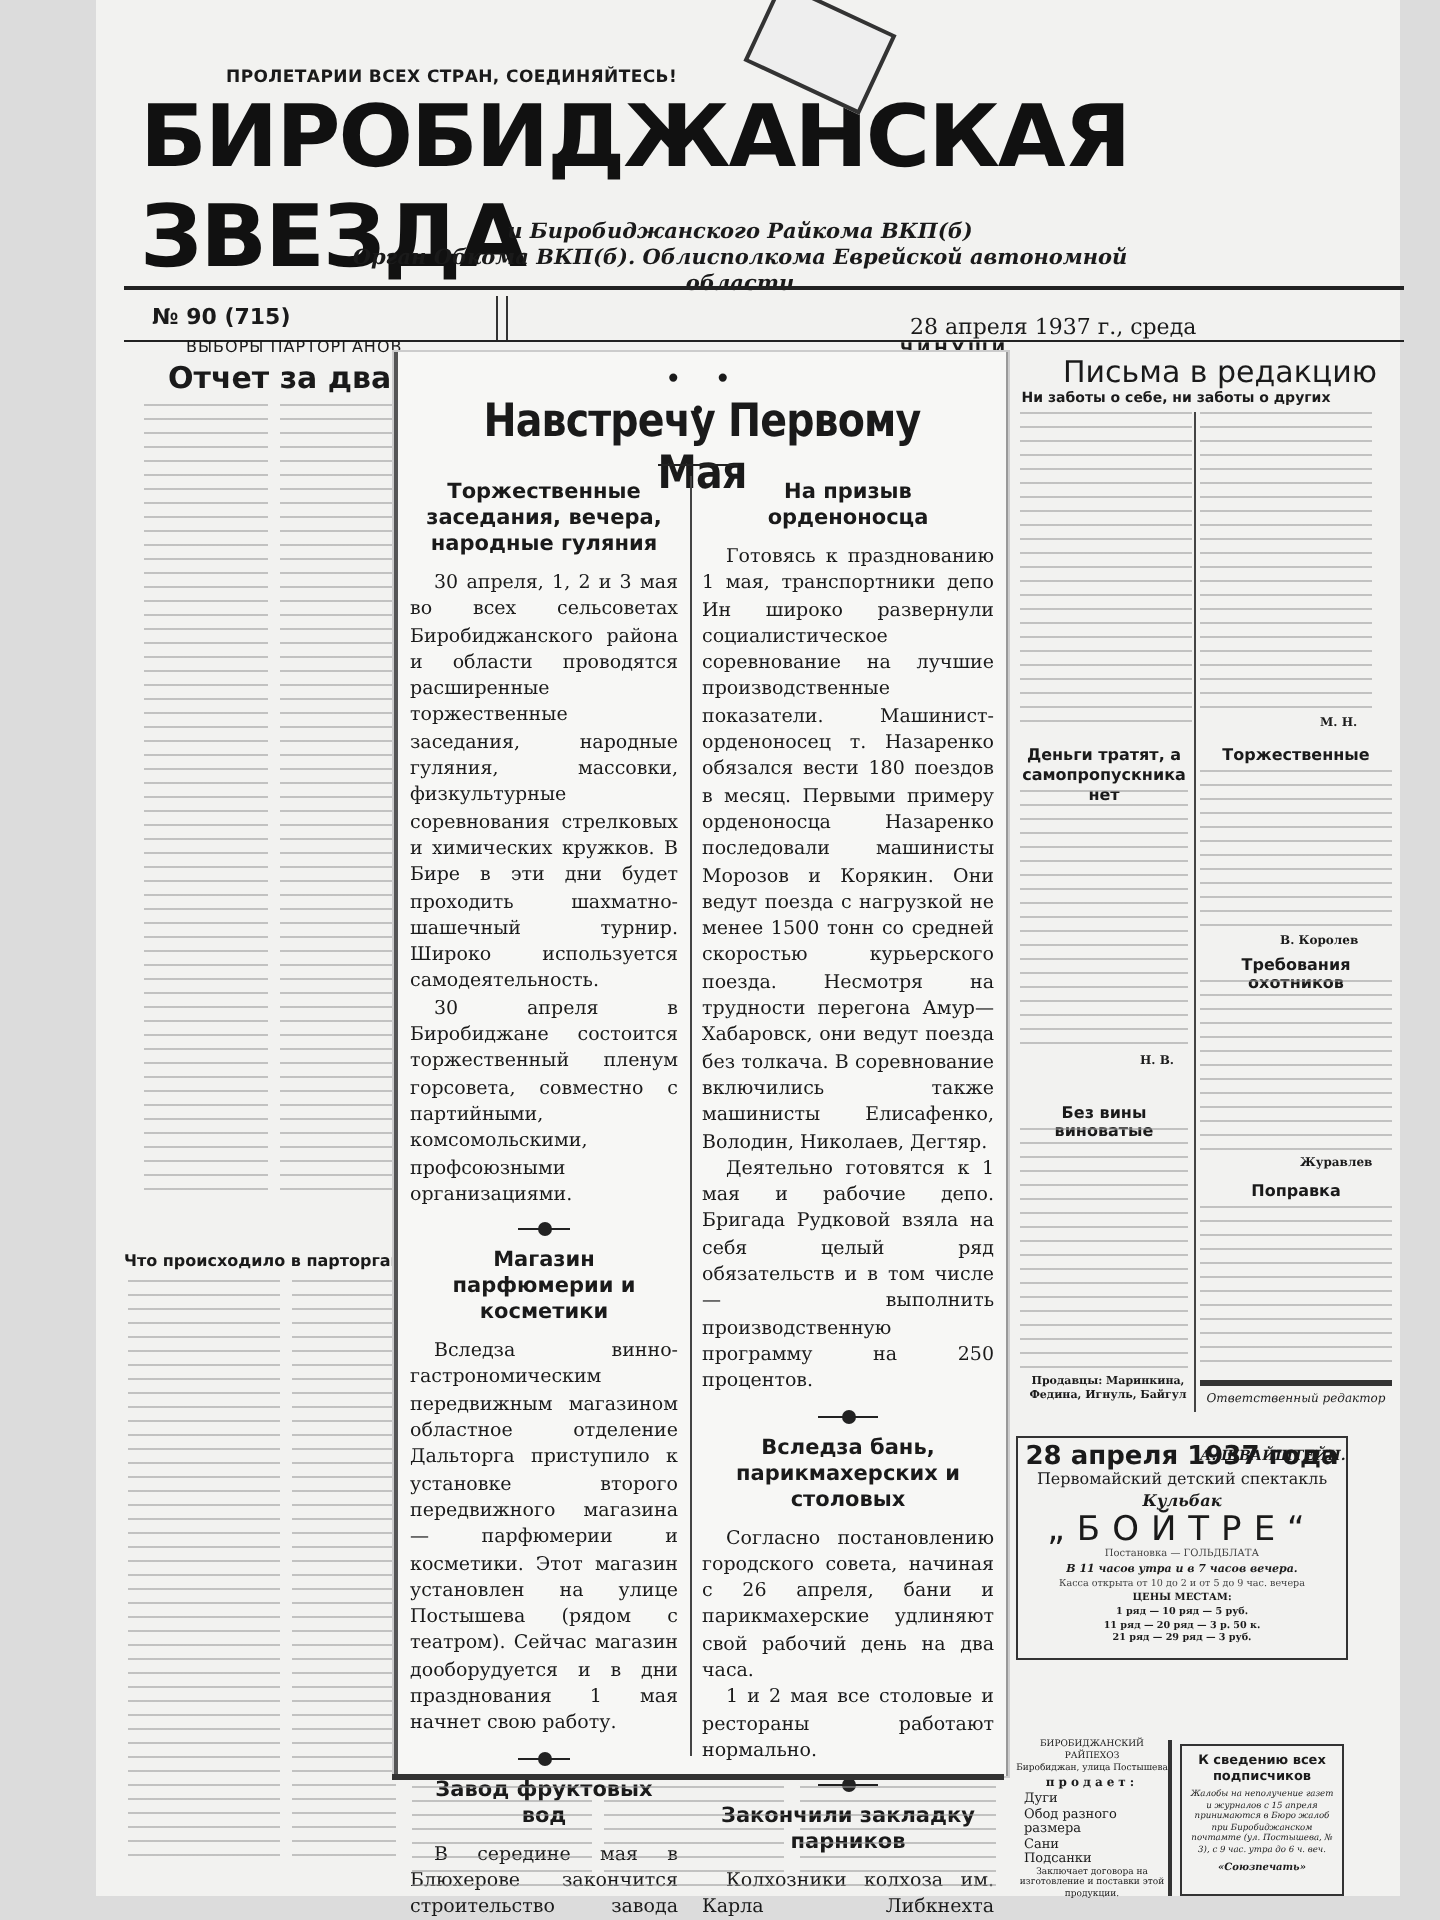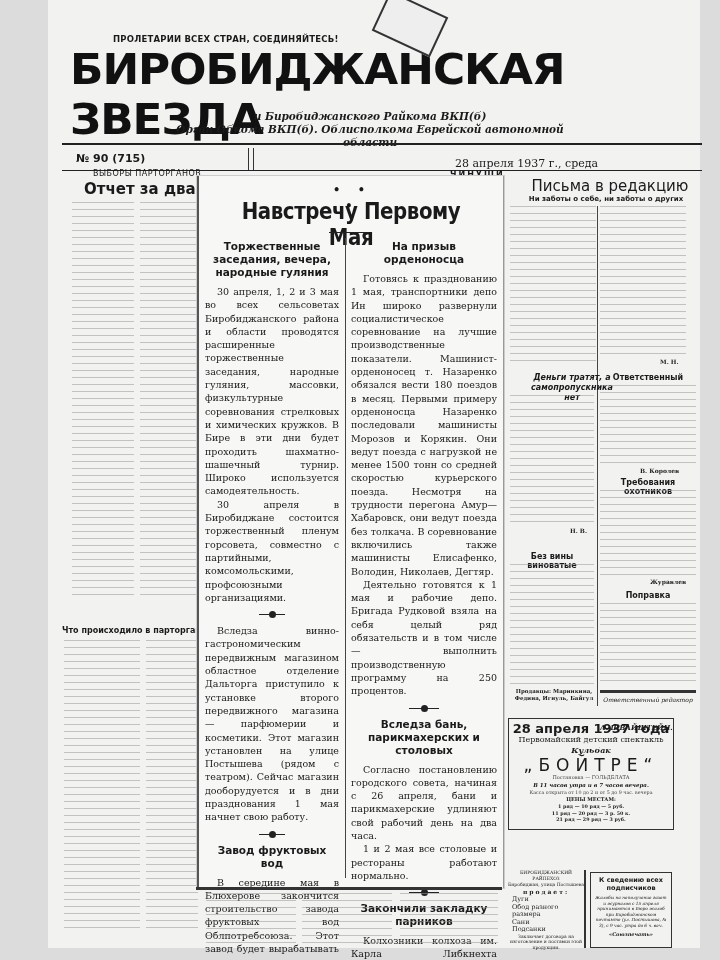--- a/index.html
+++ b/index.html
@@ -63,20 +63,21 @@
   <div class="abs ins-title">Навстречу Первому Мая</div>
   <div class="abs" style="left:130px;top:56px;width:40px;height:1px;background:#222;"></div>
 
   <div class="vline" style="left:146px;top:62px;height:640px;"></div>
 
   <div class="abs ins-col" style="left:6px;top:60px;width:134px;">
     <div class="ins-head">Торжественные заседания, вечера, народные гуляния</div>
     <p>30 апреля, 1, 2 и 3 мая во всех сельсоветах Биробиджанского района и области проводятся расширенные торжественные заседания, народные гуляния, массовки, физкультурные соревнования стрелковых и химических кружков. В Бире в эти дни будет проходить шахматно-шашечный турнир. Широко используется самодеятельность.</p>
     <p>30 апреля в Биробиджане состоится торжественный пленум горсовета, совместно с партийными, комсомольскими, профсоюзными организациями.</p>
     <div class="ornament"></div>
+    <div class="ins-head">Магазин парфюмерии и косметики</div>
     <p>Вследза винно-гастрономическим передвижным магазином областное отделение Дальторга приступило к установке второго передвижного магазина — парфюмерии и косметики. Этот магазин установлен на улице Постышева (рядом с театром). Сейчас магазин дооборудуется и в дни празднования 1 мая начнет свою работу.</p>
     <div class="ornament"></div>
     <div class="ins-head">Завод фруктовых вод</div>
     <p>В середине мая в Блюхерове закончится строительство завода фруктовых вод Облпотребсоюза. Этот завод будет вырабатывать мороженое, газированную воду, ситро, квас, морс и другие безалкогольные напитки.</p>
 
   </div>
 
   <div class="abs ins-col" style="left:152px;top:60px;width:146px;">
     <div class="ins-head">На призыв орденоносца</div>
     <p>Готовясь к празднованию 1 мая, транспортники депо Ин широко развернули социалистическое соревнование на лучшие производственные показатели. Машинист-орденоносец т. Назаренко обязался вести 180 поездов в месяц. Первыми примеру орденоносца Назаренко последовали машинисты Морозов и Корякин. Они ведут поезда с нагрузкой не менее 1500 тонн со средней скоростью курьерского поезда. Несмотря на трудности перегона Амур—Хабаровск, они ведут поезда без толкача. В соревнование включились также машинисты Елисафенко, Володин, Николаев, Дегтяр.</p>
@@ -89,31 +90,31 @@
     <div class="ins-head">Закончили закладку парников</div>
     <p>Колхозники колхоза им. Карла Либкнехта (Биробиджанский район) достойно встречают 1 мая. К 26 апреля полностью закончена закладка парников и посадка рассады. Сейчас колхозники деятельно готовятся к проведению первомайских торжеств. Приводятся в порядок улицы, украшаются здания. Молодежь репетирует пьесу «Письмо Похан» на корейском языке, которую она покажут 30 апреля на колхозном вечере.</p>
   </div>
 </div>
 <div class="abs" style="left:196px;top:887px;width:306px;height:3px;background:#333;"></div>
 <div class="abs colshade" style="left:206px;top:893px;width:90px;height:52px;"></div>
 <div class="abs colshade" style="left:302px;top:893px;width:90px;height:52px;"></div>
 <div class="abs colshade" style="left:400px;top:893px;width:98px;height:52px;"></div>
 
 <div class="abs letters-title" style="left:510px;top:177px;width:200px;">Письма в редакцию</div>
-<div class="abs h-sans" style="left:504px;top:195px;width:204px;font-size:7px;">Ни заботы о себе, ни заботы о других</div>
+<div class="abs h-sans" style="left:486px;top:195px;width:204px;font-size:7px;">Ни заботы о себе, ни заботы о других</div>
 <div class="abs colshade" style="left:510px;top:206px;width:86px;height:160px;"></div>
 <div class="abs colshade" style="left:600px;top:206px;width:86px;height:150px;"></div>
 <div class="abs" style="left:660px;top:358px;font-size:6px;font-weight:bold;">М. Н.</div>
 <div class="vline" style="left:597px;top:206px;height:500px;"></div>
 
-<div class="abs h-sans" style="left:530px;top:373px;width:84px;font-size:8px;line-height:10px;font-style:italic;">Деньги тратят, а самопропускника нет</div>
+<div class="abs h-sans" style="left:510px;top:373px;width:84px;font-size:8px;line-height:10px;">Деньги тратят, а самопропускника нет</div>
 <div class="abs colshade" style="left:510px;top:395px;width:84px;height:130px;"></div>
 <div class="abs" style="left:570px;top:527px;font-size:6px;font-weight:bold;">Н. В.</div>
 
-<div class="abs h-sans" style="left:600px;top:373px;width:96px;font-size:8px;">Ответственный</div>
+<div class="abs h-sans" style="left:600px;top:373px;width:96px;font-size:8px;">Торжественные</div>
 <div class="abs colshade" style="left:600px;top:385px;width:96px;height:78px;"></div>
 <div class="abs" style="left:640px;top:467px;font-size:6px;font-weight:bold;">В. Королев</div>
 
 <div class="abs h-sans" style="left:600px;top:478px;width:96px;font-size:8px;">Требования охотников</div>
 <div class="abs colshade" style="left:600px;top:490px;width:96px;height:90px;"></div>
 <div class="abs" style="left:650px;top:578px;font-size:6px;font-weight:bold;">Журавлев</div>
 
 <div class="abs h-sans" style="left:510px;top:552px;width:84px;font-size:8px;">Без вины виноватые</div>
 <div class="abs colshade" style="left:510px;top:564px;width:84px;height:120px;"></div>
 <div class="abs" style="left:512px;top:688px;width:84px;font-size:5.5px;font-weight:bold;text-align:center;line-height:7px;">Продавцы: Маринкина, Федина, Игнуль, Байгул</div>

